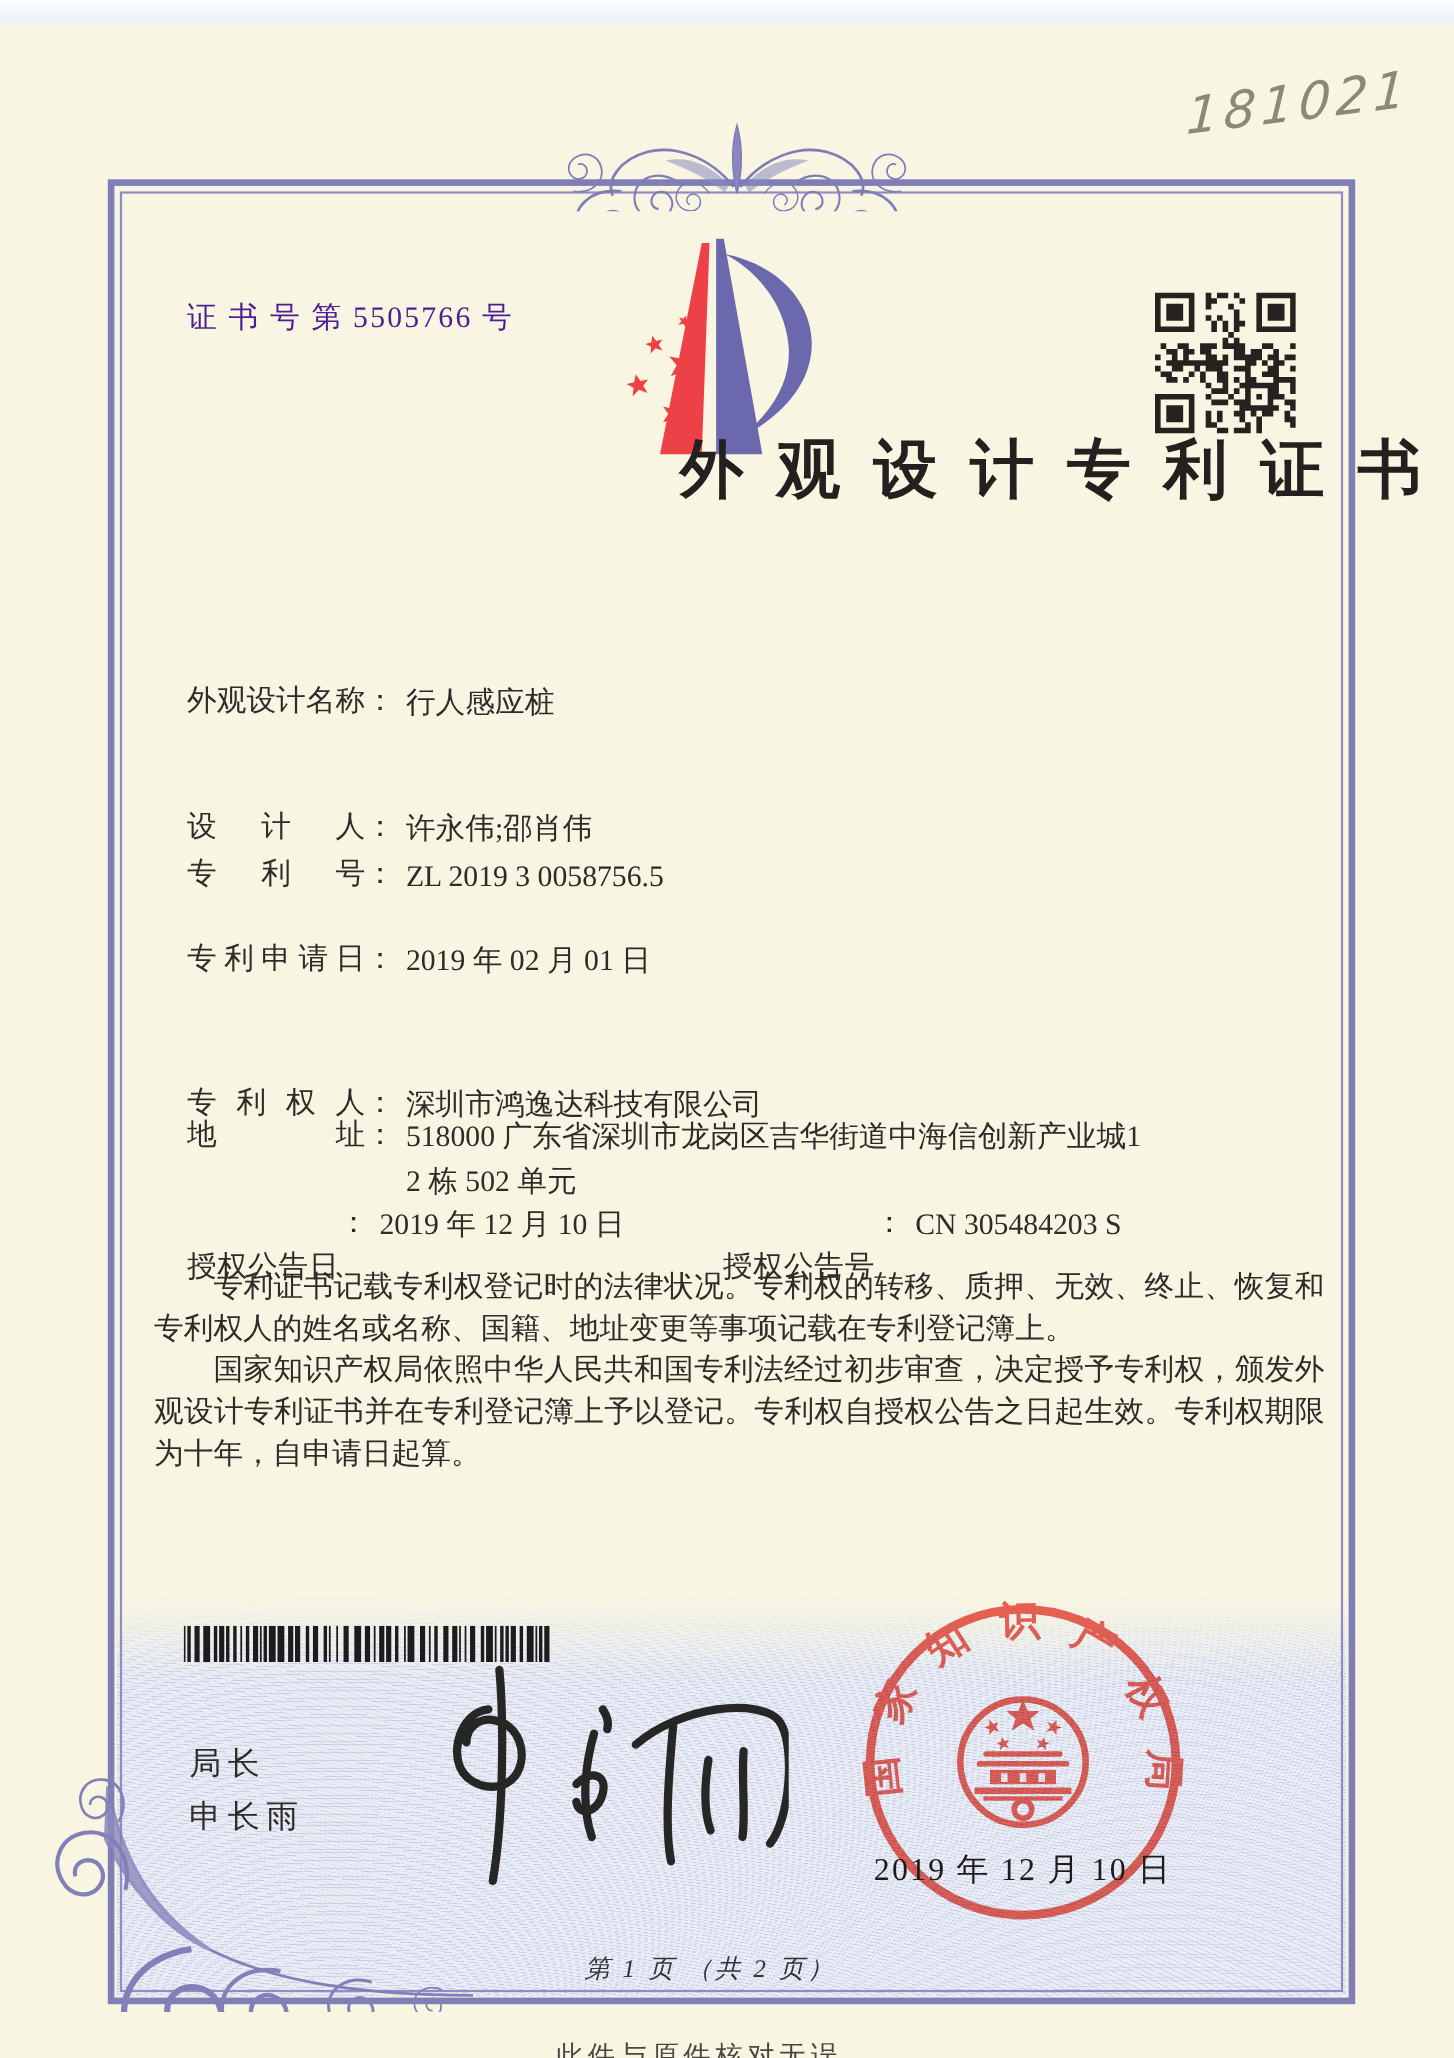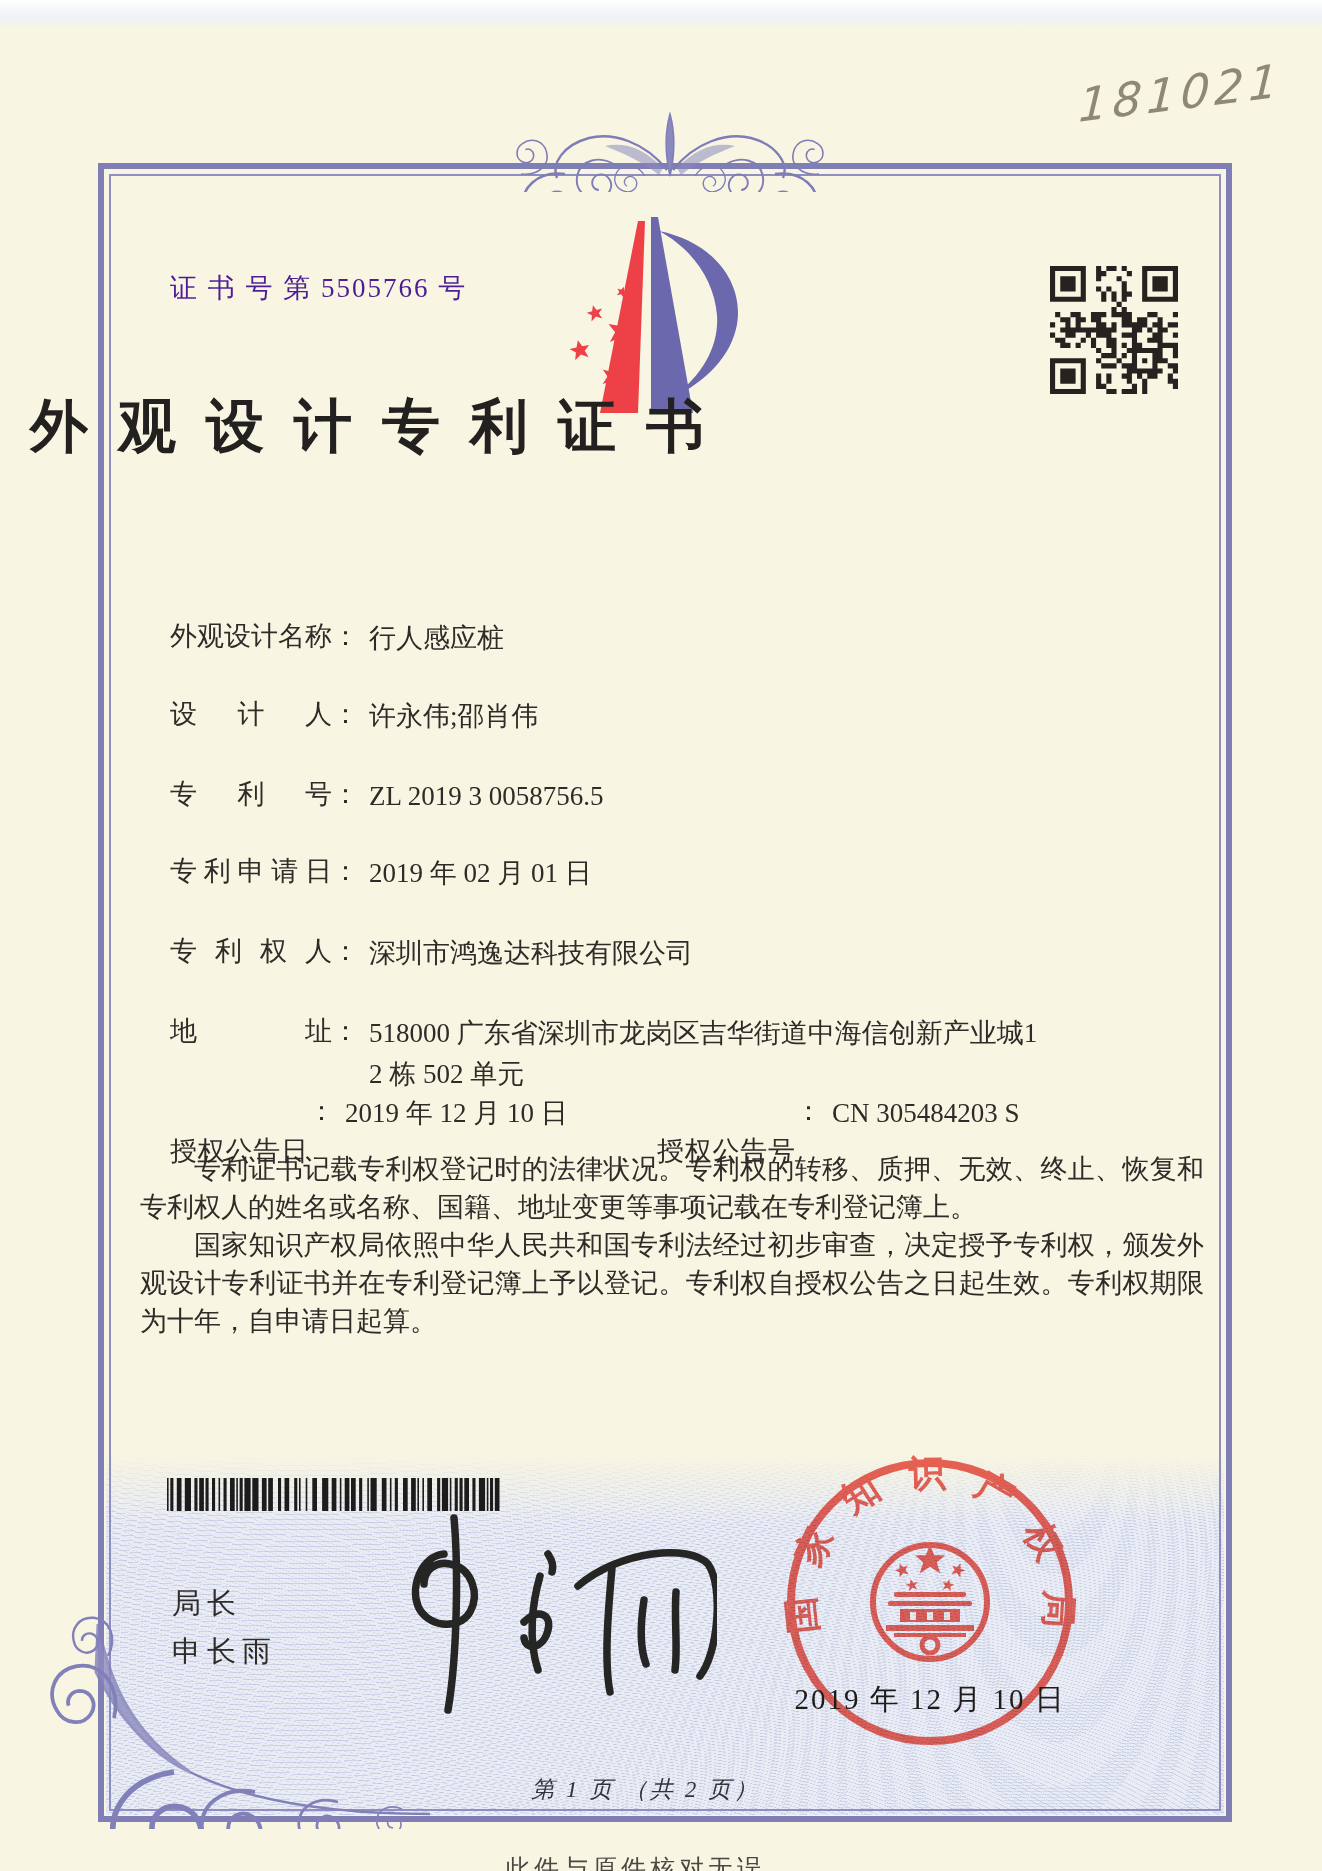--- a/index.html
+++ b/index.html
@@ -28,21 +28,21 @@
     background-color:#e9ecf5;
     background-image:
       repeating-radial-gradient(ellipse 1500px 460px at 18% 135%, rgba(148,160,204,.33) 0 1.4px, rgba(0,0,0,0) 1.4px 8px),
       repeating-radial-gradient(ellipse 1700px 560px at 85% -40%, rgba(148,160,204,.22) 0 1.4px, rgba(0,0,0,0) 1.4px 9px);}
   .watermark-fade{position:absolute;left:0;top:0;width:100%;height:70px;
     background:linear-gradient(#f8f5e2,rgba(248,245,226,0));}
   
   .cert-no{left:170px;top:270px;font-size:27px;letter-spacing:2px;z-index:4;color:#4c1d95;}
   .logo{left:540px;top:203px;z-index:4;}
   .qr{left:1050px;top:266px;z-index:4;}
-  .doc-title{left:0;top:388px;width:1322px;text-align:left;z-index:4;
+  .doc-title{left:0;top:388px;width:1322px;text-align:right;z-index:4;
     font-size:58px;font-weight:bold;letter-spacing:30px;text-indent:30px;color:#23211f;}
   
   .row{position:absolute;left:170px;font-size:27px;z-index:4;white-space:nowrap;}
   .lbl{display:inline-block;width:162px;text-align:justify;text-align-last:justify;vertical-align:top;}
   .lbl2{display:inline-block;width:138px;text-align:justify;text-align-last:justify;vertical-align:top;margin-top:40px;}
   .colon{display:inline-block;vertical-align:top;}
   .val{display:inline-block;margin-left:10px;vertical-align:top;white-space:pre-line;line-height:41px;}
   .grant2{position:absolute;left:487px;top:0;}
   
   .paras{left:140px;top:1150px;width:1064px;z-index:4;
@@ -113,30 +113,30 @@
 
 <svg id="qr" class="abs qr" width="128" height="128" viewBox="0 0 125 125">
     <path d="M45,0h5v5h-5zM55,0h5v5h-5zM60,0h5v5h-5zM70,0h5v5h-5zM45,5h5v5h-5zM50,5h5v5h-5zM75,5h5v5h-5zM45,10h5v5h-5zM65,10h5v5h-5zM70,15h5v5h-5zM45,20h5v5h-5zM55,20h5v5h-5zM70,20h5v5h-5zM50,25h5v5h-5zM60,25h5v5h-5zM70,25h5v5h-5zM75,25h5v5h-5zM50,30h5v5h-5zM60,30h5v5h-5zM70,30h5v5h-5zM65,35h5v5h-5zM60,40h5v5h-5zM70,40h5v5h-5zM5,45h5v5h-5zM20,45h5v5h-5zM25,45h5v5h-5zM40,45h5v5h-5zM45,45h5v5h-5zM50,45h5v5h-5zM60,45h5v5h-5zM65,45h5v5h-5zM70,45h5v5h-5zM75,45h5v5h-5zM95,45h5v5h-5zM100,45h5v5h-5zM120,45h5v5h-5zM10,50h5v5h-5zM15,50h5v5h-5zM25,50h5v5h-5zM30,50h5v5h-5zM40,50h5v5h-5zM45,50h5v5h-5zM70,50h5v5h-5zM75,50h5v5h-5zM85,50h5v5h-5zM90,50h5v5h-5zM105,50h5v5h-5zM0,55h5v5h-5zM15,55h5v5h-5zM25,55h5v5h-5zM45,55h5v5h-5zM50,55h5v5h-5zM60,55h5v5h-5zM70,55h5v5h-5zM75,55h5v5h-5zM80,55h5v5h-5zM85,55h5v5h-5zM90,55h5v5h-5zM100,55h5v5h-5zM105,55h5v5h-5zM115,55h5v5h-5zM120,55h5v5h-5zM10,60h5v5h-5zM15,60h5v5h-5zM20,60h5v5h-5zM25,60h5v5h-5zM30,60h5v5h-5zM35,60h5v5h-5zM40,60h5v5h-5zM45,60h5v5h-5zM50,60h5v5h-5zM55,60h5v5h-5zM60,60h5v5h-5zM80,60h5v5h-5zM85,60h5v5h-5zM95,60h5v5h-5zM105,60h5v5h-5zM110,60h5v5h-5zM0,65h5v5h-5zM15,65h5v5h-5zM20,65h5v5h-5zM35,65h5v5h-5zM45,65h5v5h-5zM50,65h5v5h-5zM55,65h5v5h-5zM70,65h5v5h-5zM75,65h5v5h-5zM80,65h5v5h-5zM100,65h5v5h-5zM105,65h5v5h-5zM120,65h5v5h-5zM5,70h5v5h-5zM10,70h5v5h-5zM30,70h5v5h-5zM40,70h5v5h-5zM55,70h5v5h-5zM60,70h5v5h-5zM80,70h5v5h-5zM95,70h5v5h-5zM100,70h5v5h-5zM105,70h5v5h-5zM10,75h5v5h-5zM15,75h5v5h-5zM25,75h5v5h-5zM40,75h5v5h-5zM55,75h5v5h-5zM60,75h5v5h-5zM70,75h5v5h-5zM80,75h5v5h-5zM85,75h5v5h-5zM105,75h5v5h-5zM110,75h5v5h-5zM115,75h5v5h-5zM120,75h5v5h-5zM45,80h5v5h-5zM60,80h5v5h-5zM75,80h5v5h-5zM80,80h5v5h-5zM85,80h5v5h-5zM90,80h5v5h-5zM95,80h5v5h-5zM100,80h5v5h-5zM105,80h5v5h-5zM120,80h5v5h-5zM50,85h5v5h-5zM55,85h5v5h-5zM60,85h5v5h-5zM70,85h5v5h-5zM80,85h5v5h-5zM100,85h5v5h-5zM105,85h5v5h-5zM120,85h5v5h-5zM45,90h5v5h-5zM65,90h5v5h-5zM80,90h5v5h-5zM90,90h5v5h-5zM100,90h5v5h-5zM105,90h5v5h-5zM110,90h5v5h-5zM50,95h5v5h-5zM55,95h5v5h-5zM60,95h5v5h-5zM70,95h5v5h-5zM75,95h5v5h-5zM80,95h5v5h-5zM100,95h5v5h-5zM115,95h5v5h-5zM120,95h5v5h-5zM75,100h5v5h-5zM80,100h5v5h-5zM85,100h5v5h-5zM90,100h5v5h-5zM95,100h5v5h-5zM100,100h5v5h-5zM105,100h5v5h-5zM120,100h5v5h-5zM45,105h5v5h-5zM55,105h5v5h-5zM70,105h5v5h-5zM75,105h5v5h-5zM85,105h5v5h-5zM95,105h5v5h-5zM100,105h5v5h-5zM115,105h5v5h-5zM45,110h5v5h-5zM55,110h5v5h-5zM75,110h5v5h-5zM90,110h5v5h-5zM115,110h5v5h-5zM120,110h5v5h-5zM45,115h5v5h-5zM50,115h5v5h-5zM80,115h5v5h-5zM90,115h5v5h-5zM120,115h5v5h-5zM55,120h5v5h-5zM60,120h5v5h-5zM70,120h5v5h-5zM75,120h5v5h-5zM80,120h5v5h-5zM90,120h5v5h-5zM0,0h35v35h-35zM5,5h25v25h-25zM10,10h15v15h-15zM90,0h35v35h-35zM95,5h25v25h-25zM100,10h15v15h-15zM0,90h35v35h-35zM5,95h25v25h-25zM10,100h15v15h-15z" fill="#262220" fill-rule="evenodd"></path>
   </svg>
 
 <div class="abs doc-title">外观设计专利证书</div>
 
 <div class="row" style="top:618px">
   <span class="lbl">外观设计名称</span><span class="colon">：</span><span class="val">行人感应桩</span>
 </div>
-<div class="row" style="top:696px">
+<div class="row" style="top:733px">
   <span class="lbl">设计人</span><span class="colon">：</span><span class="val">许永伟;邵肖伟</span>
 </div>
 <div class="row" style="top:776px">
   <span class="lbl">专利号</span><span class="colon">：</span><span class="val">ZL 2019 3 0058756.5</span>
 </div>
 <div class="row" style="top:853px">
   <span class="lbl">专利申请日</span><span class="colon">：</span><span class="val">2019 年 02 月 01 日</span>
 </div>
-<div class="row" style="top:933px">
+<div class="row" style="top:984px">
   <span class="lbl">专利权人</span><span class="colon">：</span><span class="val">深圳市鸿逸达科技有限公司</span>
 </div>
 <div class="row" style="top:1013px">
   <span class="lbl">地址</span><span class="colon">：</span><span class="val" style="width:830px;white-space:pre-line">518000 广东省深圳市龙岗区吉华街道中海信创新产业城1
 2 栋 502 单元</span>
 </div>
 <div class="row" style="top:1093px;width:1060px">
   <span class="lbl2">授权公告日</span><span class="colon">：</span><span class="val">2019 年 12 月 10 日</span>
   <span class="grant2">
     <span class="lbl2">授权公告号</span><span class="colon">：</span><span class="val">CN 305484203 S</span>

